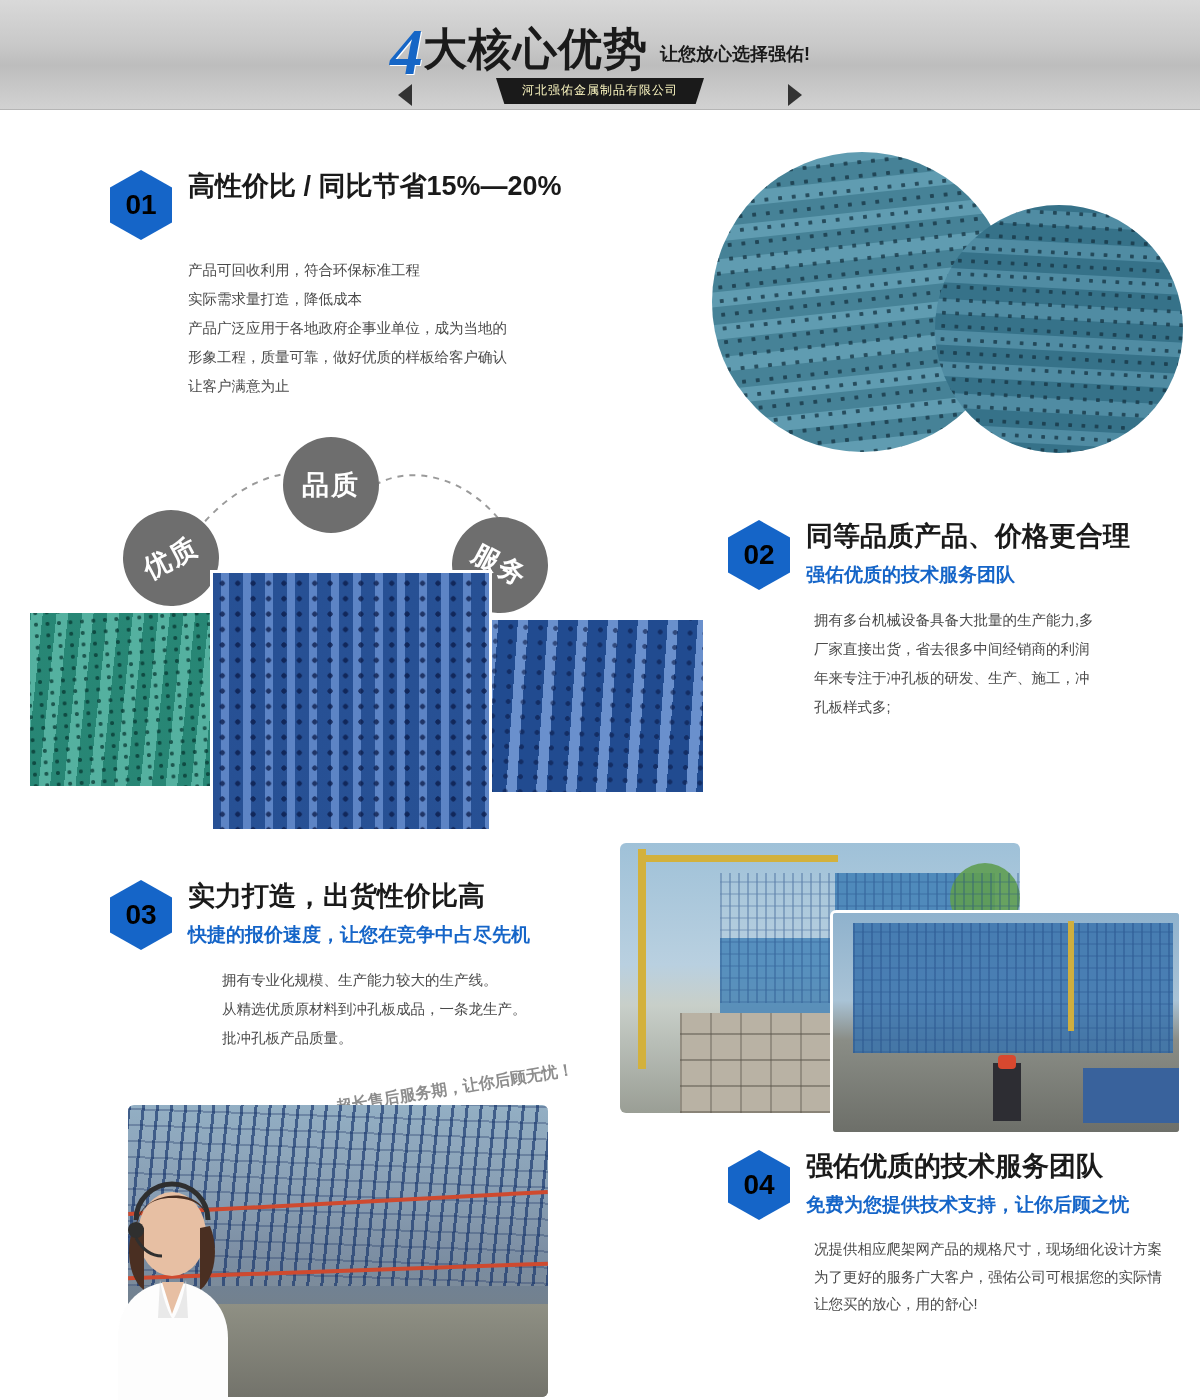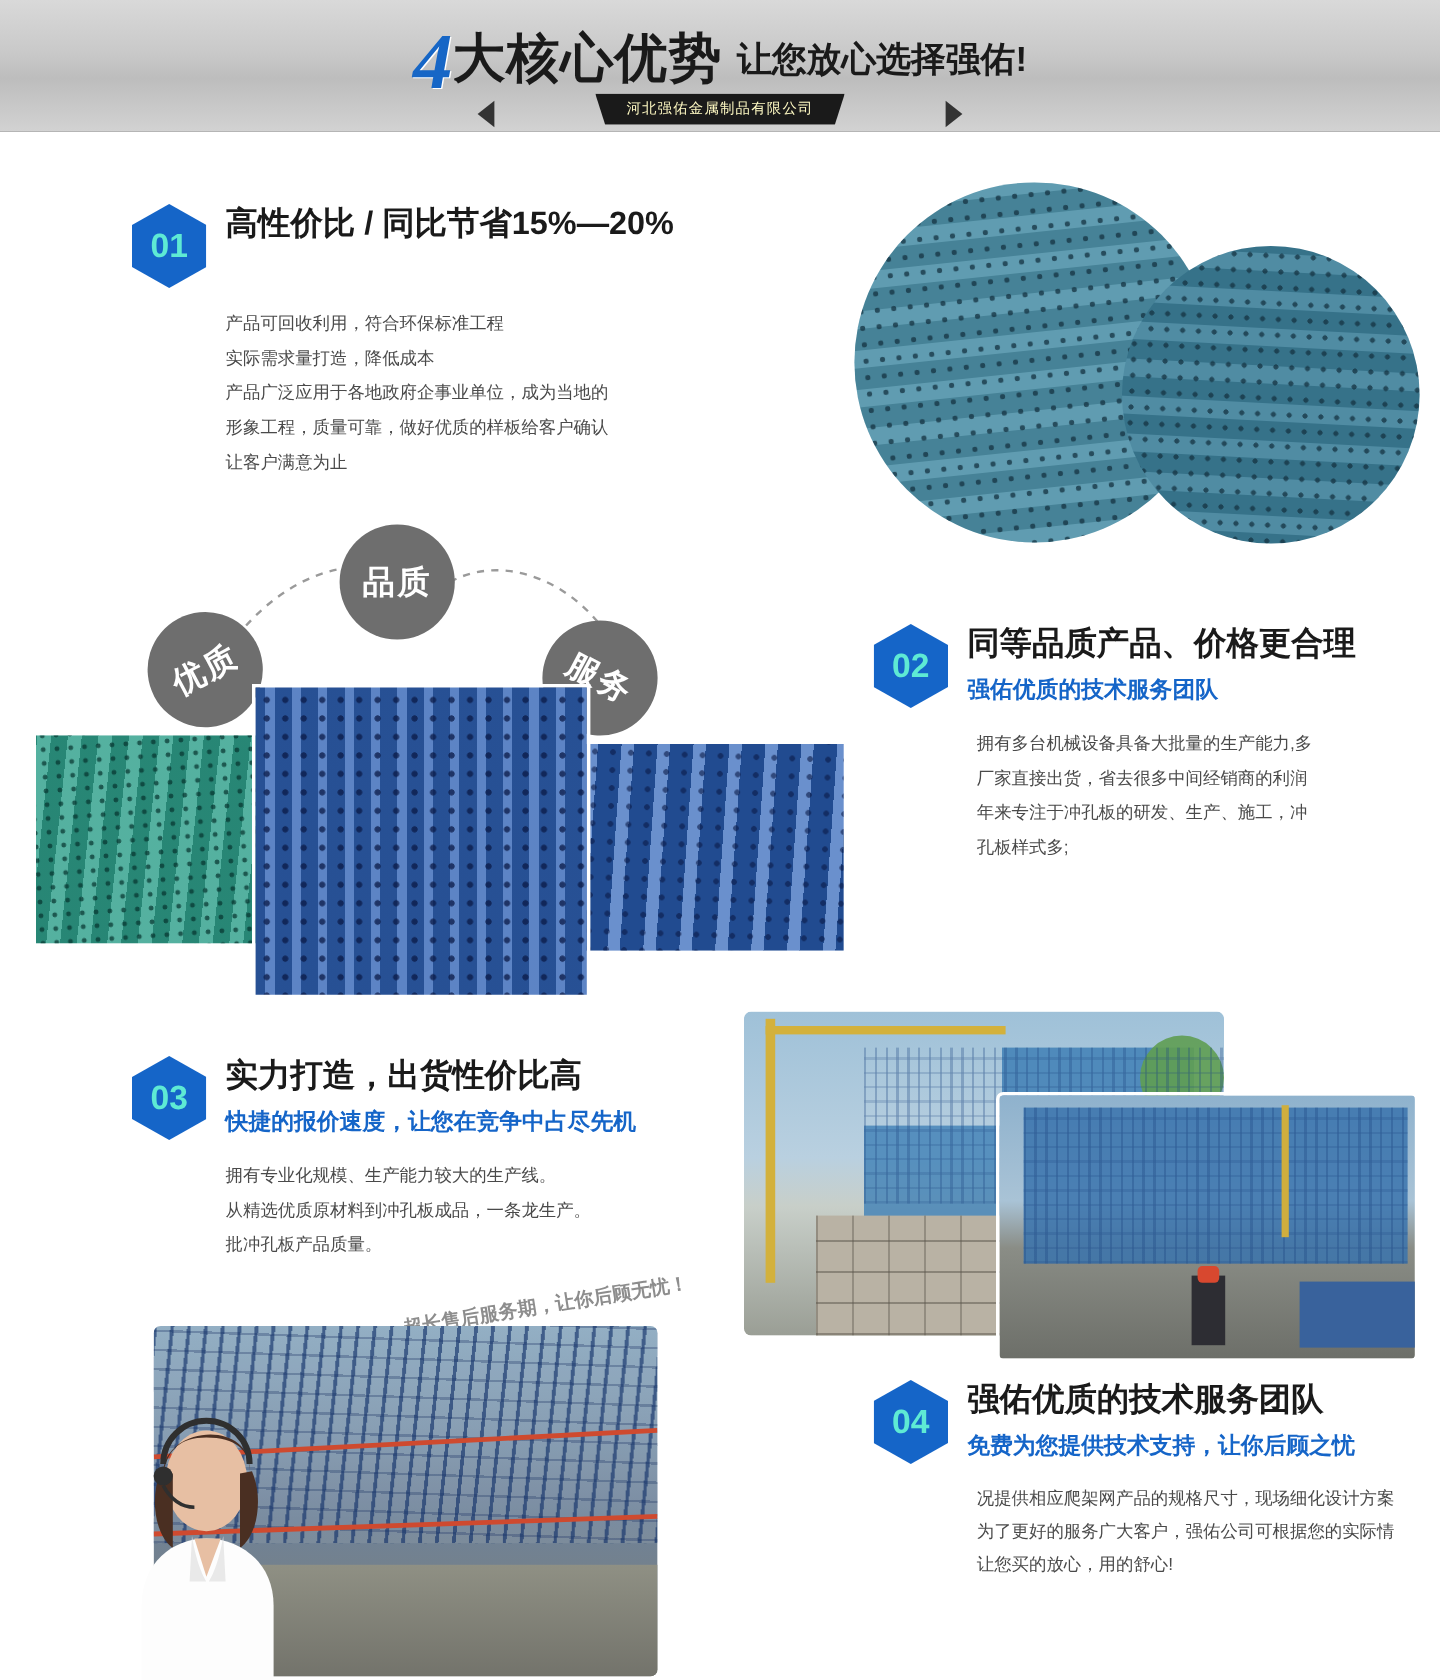--- a/index.html
+++ b/index.html
@@ -28,21 +28,21 @@
     font-family: "Liberation Serif", "DejaVu Serif", serif;
     font-size: 66px; font-weight: bold; font-style: italic;
     color: #1666c6; vertical-align: -6px;
     text-shadow: 1px 1px 0 #ffffff;
   }
   .head-main {
     font-size: 44px; font-weight: bold; color: #1a1a1a; letter-spacing: 1px;
     vertical-align: 4px;
   }
   .head-sub {
-    font-size: 29px; font-weight: bold; color: #1a1a1a; margin-left: 12px;
+    font-size: 18px; font-weight: bold; color: #1a1a1a; margin-left: 12px;
     vertical-align: 8px;
   }
   .ribbon {
     position: absolute; left: 50%; transform: translateX(-50%);
     top: 78px;
     background: #1a1a1a; color: #fef9c3;
     font-size: 12px; letter-spacing: 1px;
     padding: 4px 26px 5px 26px;
     clip-path: polygon(0 0, 100% 0, 96% 100%, 4% 100%);
   }
@@ -59,21 +59,21 @@
     border-top: 11px solid transparent; border-bottom: 11px solid transparent;
     border-left: 14px solid #333;
   }
 
   
   .hex {
     width: 62px; height: 70px;
     background: #1565c8;
     clip-path: polygon(50% 0%, 100% 25%, 100% 75%, 50% 100%, 0% 75%, 0% 25%);
     display: flex; align-items: center; justify-content: center;
-    color: #5eead4; font-size: 28px; font-weight: bold;
+    color: #000000; font-size: 28px; font-weight: bold;
     font-family: "Liberation Sans", sans-serif;
   }
 
   
   .block { position: absolute; }
   .blk-head { display: flex; align-items: flex-start; }
   .blk-text { margin-left: 16px; }
   .title-main {
     font-size: 27px; font-weight: bold; color: #1a1a1a; line-height: 1.2;
     white-space: nowrap;
@@ -234,21 +234,21 @@
   </div>
 
   <div class="block" style="left:110px; top:880px; width:560px;">
     <div class="blk-head">
       <div class="hex">03</div>
       <div class="blk-text">
         <div class="title-main">实力打造，出货性价比高</div>
         <div class="title-sub">快捷的报价速度，让您在竞争中占尽先机</div>
       </div>
     </div>
-    <div class="body-text" style="margin-left:78px;">
+    <div class="body-text" style="margin-left:112px;">
       <div>拥有专业化规模、生产能力较大的生产线。</div>
       <div>从精选优质原材料到冲孔板成品，一条龙生产。</div>
       <div>批冲孔板产品质量。</div>
     </div>
   </div>
 
   <div class="photo ph-rect" style="left:620px; top:843px; width:400px; height:270px;">
     <div class="sky-site">
       <div style="position:absolute; left:18px; top:6px; width:8px; height:220px; background:#d3b13c;"></div>
       <div style="position:absolute; left:18px; top:12px; width:200px; height:7px; background:#d3b13c;"></div>

